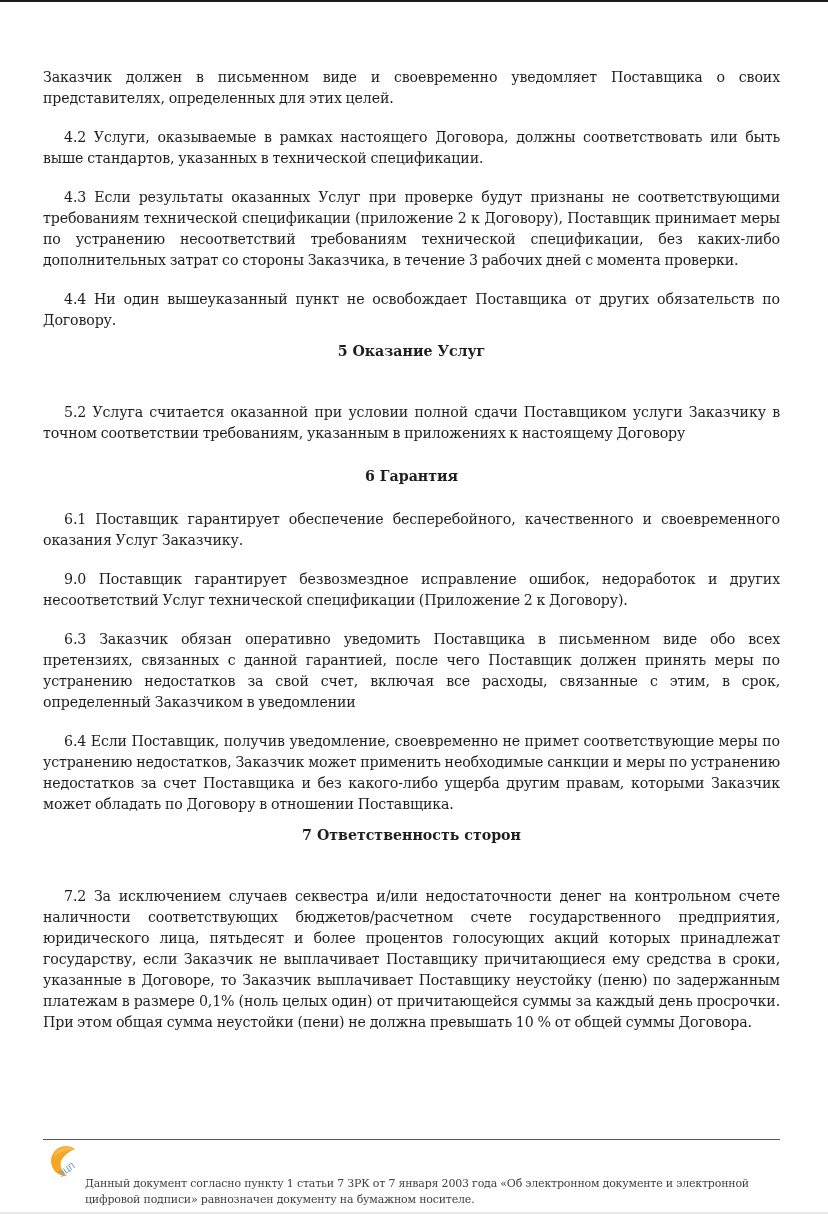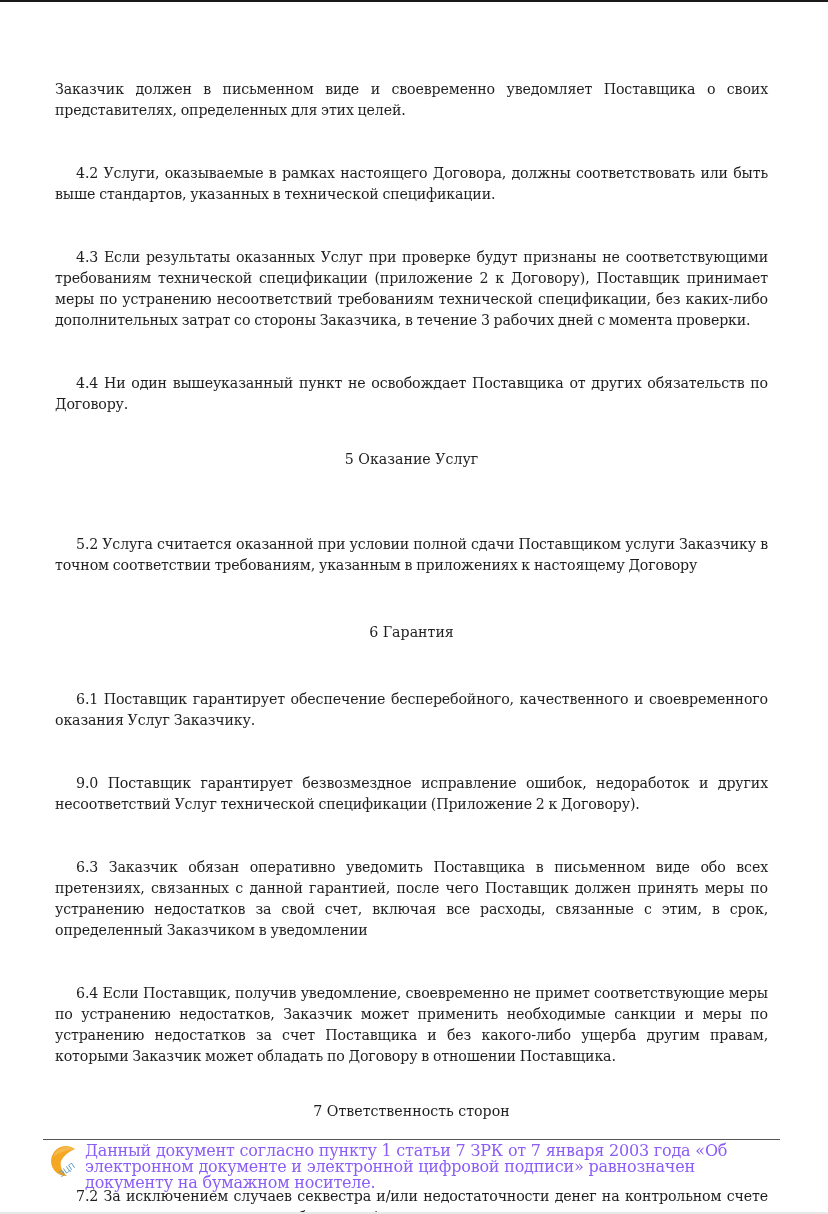--- a/index.html
+++ b/index.html
@@ -14,43 +14,44 @@
       position: absolute; left: 0; top: 0; width: 828px; height: 2px;
       background: #1a1a1a;
     }
     .page {
       position: absolute; left: 43px; top: 67px; width: 737px;
     }
     .para {
       font-size: 14.2px;
       line-height: 21px;
       text-align: justify;
-      margin: 12px;
+      margin: 0;
       letter-spacing: -0.15px;
       word-spacing: -0.5px;
     }
     .para.indent { text-indent: 21px; }
     .gap { height: 18px; }
     .gap-sm { height: 6px; }
     .heading {
-      font-size: 14.2px; line-height: 21px; font-weight: normal;
-      text-align: center; margin: 16px;
+      font-size: 14.2px; line-height: 21px; font-weight: bold;
+      text-align: center; margin: 4px;
     }
     .footer-rule {
       position: absolute; left: 43px; top: 1139px; width: 737px; height: 1px;
       background: #555;
     }
     .footer {
       position: absolute; left: 45px; top: 1143px; width: 740px;
       display: flex; align-items: flex-start;
     }
     .footer-logo { width: 36px; height: 36px; flex: 0 0 36px; margin-right: 4px; }
     .footer-text {
-      font-size: 16px; line-height: 16px; color: #8b5cf6;
+      font-size: 11px; line-height: 16px; color: #404040;
       letter-spacing: -0.2px;
+      margin-top: 33px;
     }
     .bottom-edge {
       position: absolute; left: 0; bottom: 0; width: 828px; height: 2px; background: #e8e8e8;
     }
   </style>
 </head>
 <body>
 
 <div class="top-border"></div>
 

